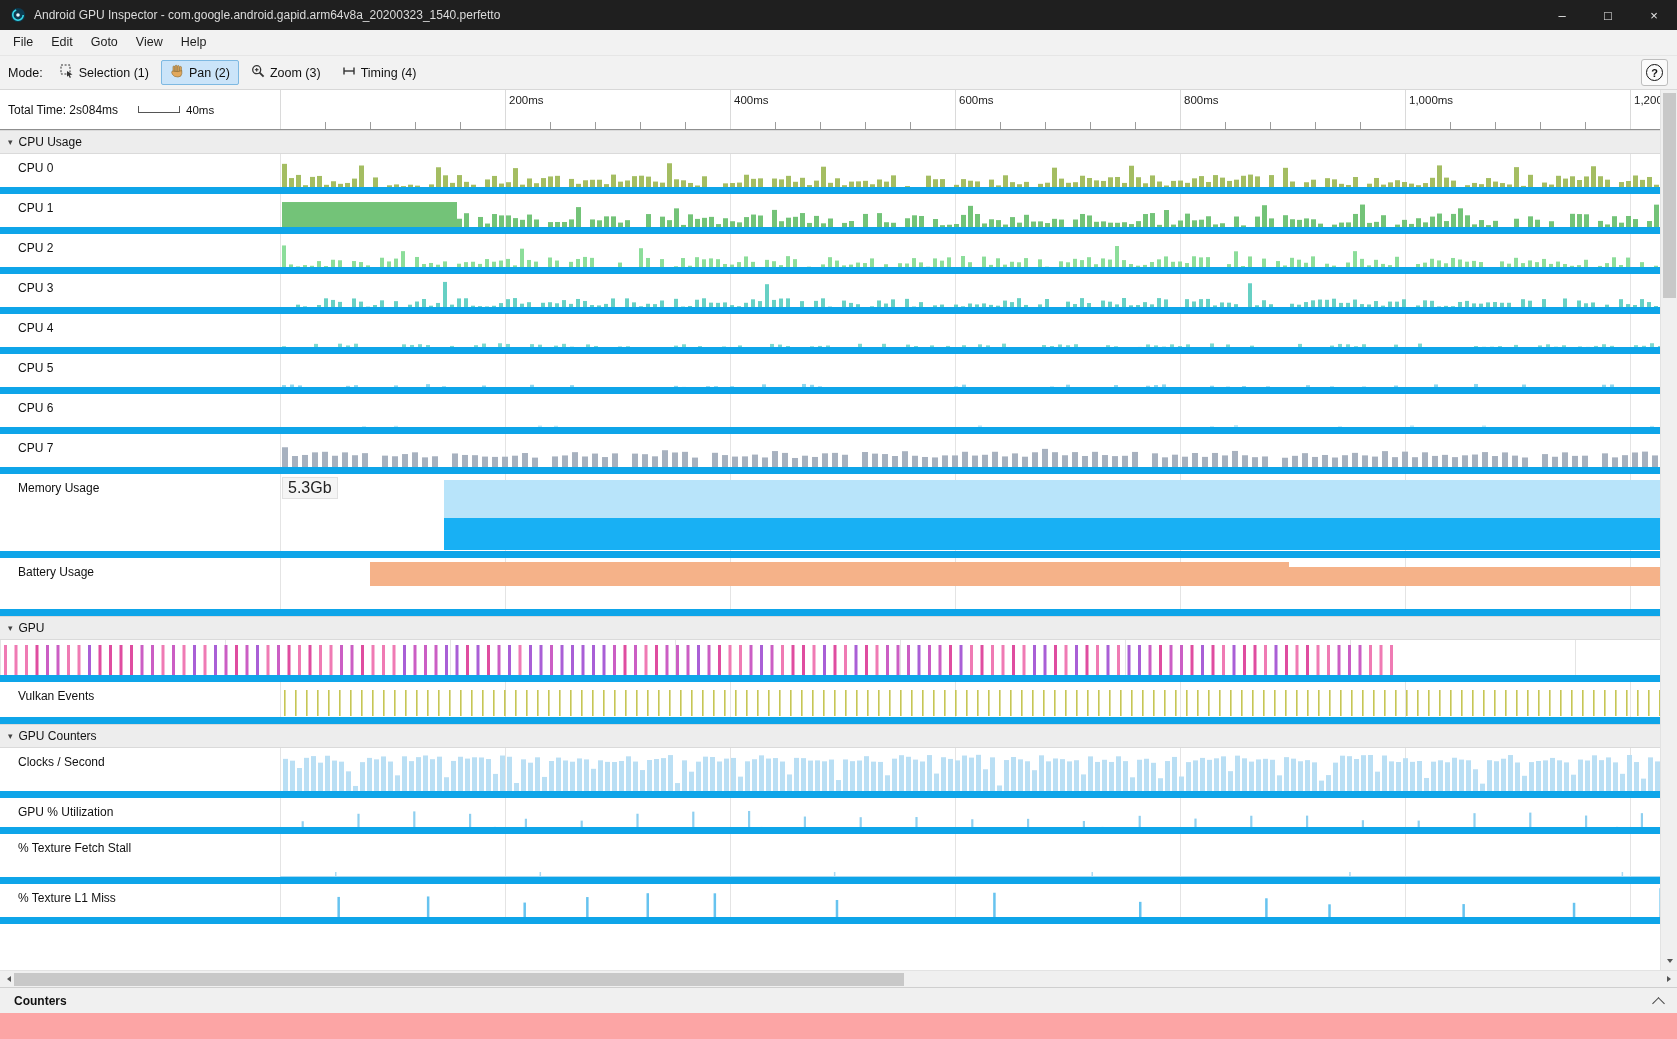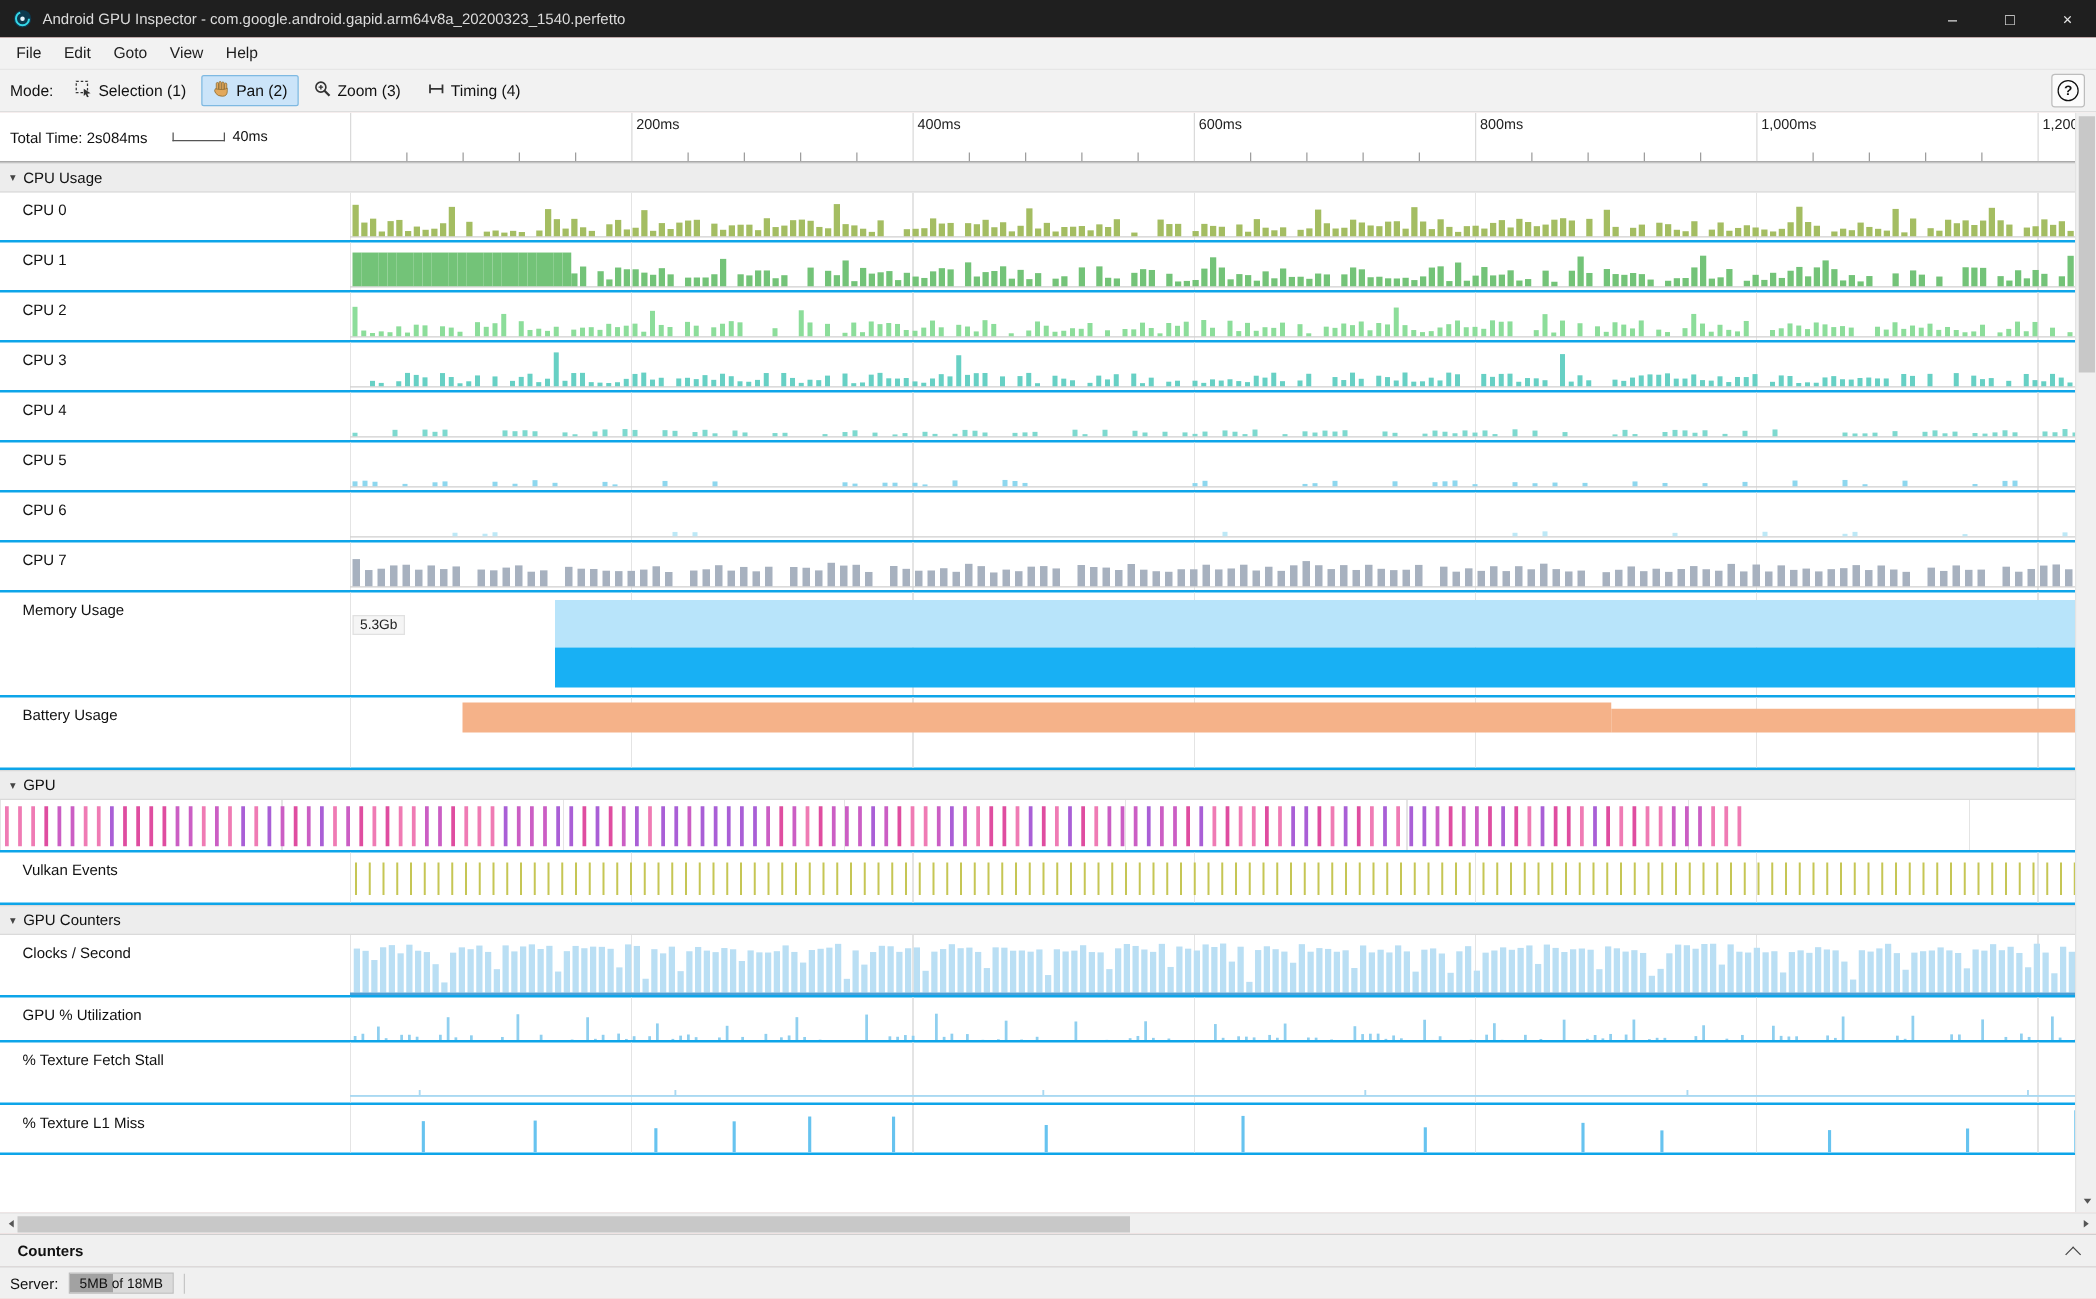--- a/index.html
+++ b/index.html
@@ -36,28 +36,28 @@
   .ruler-left{flex:0 0 280px;display:flex;align-items:center;font-size:12px;color:#111;padding-left:8px}
   .scale-bracket{display:inline-block;width:42px;height:7px;border-left:1px solid #555;border-right:1px solid #555;border-bottom:1px solid #555;margin:0 6px 0 20px}
   .scale-label{font-size:11.5px;color:#111}
   .ruler-ticks{flex:1;position:relative;overflow:hidden}
   .ruler-major{position:absolute;top:0;bottom:0;width:1px;background:#dadada}
   .ruler-minor{position:absolute;bottom:0;height:7px;width:1px;background:#9d9d9d}
   .ruler-label{position:absolute;top:4px;font-size:11.5px;color:#222;white-space:nowrap}
 
   .timeline{flex:1;overflow:hidden;background:#fff}
   .row{display:flex;width:100%}
-  .row.track{border-bottom:2px solid #0ea5e9}
+  .row.track{border-bottom:7px solid #0ea5e9}
   .row-label{flex:0 0 280px;font-size:12px;color:#111;padding:7px 4px 0 18px;white-space:nowrap}
   .row-chart{flex:1;position:relative;overflow:hidden;
     background-image:repeating-linear-gradient(to right,#e4e4e4 0,#e4e4e4 1px,transparent 1px,transparent 225px)}
   .group-header{height:24px;background:#ededed;border-top:1px solid #dadada;border-bottom:1px solid #dadada;
     display:flex;align-items:center;font-size:12px;color:#111}
   .group-tri{font-size:9px;color:#444;margin:0 6px 0 8px}
-  .mem-label{position:absolute;left:2px;top:18px;font-size:11px;background:#f5f5f5;border:1px solid #e1e1e1;padding:1px 5px;color:#222}
+  .mem-label{position:absolute;left:2px;top:3px;font-size:16px;background:#f5f5f5;border:1px solid #e1e1e1;padding:1px 5px;color:#222}
 
   
   .vscrollbar{position:absolute;top:0;right:0;bottom:0;width:17px;background:#f0f0f0;border-left:1px solid #e3e3e3}
   .vthumb{position:absolute;top:3px;left:2px;width:13px;height:205px;background:#c8c8c8}
   .varrow{position:absolute;bottom:2px;left:0;width:17px;height:14px;display:flex;align-items:center;justify-content:center}
   .hscrollbar{position:relative;background:#f0f0f0;border-top:1px solid #e3e3e3;display:flex;align-items:center}
   .harrow{width:17px;height:17px;display:flex;align-items:center;justify-content:center}
   .harrow.right{position:absolute;right:0}
   .hthumb{position:absolute;left:14px;top:2px;height:13px;width:890px;background:#c8c8c8}
   .tri-left{width:0;height:0;border-top:3.5px solid transparent;border-bottom:3.5px solid transparent;border-right:4.5px solid #555}
@@ -2041,19 +2041,14 @@
     <span class="harrow right">
         <span class="tri-right"></span>
       </span>
   </div>
 
   <div class="selection-panel">
     <span>Counters</span>
     <span class="chevron-up"></span>
   </div>
 
-  <div class="statusbar">
-    <span>Server:</span>
-    <span class="mem-badge">5MB of 18MB</span>
-    <span class="badge-divider"></span>
-  </div>
 
 </div>
 
 </body></html>

